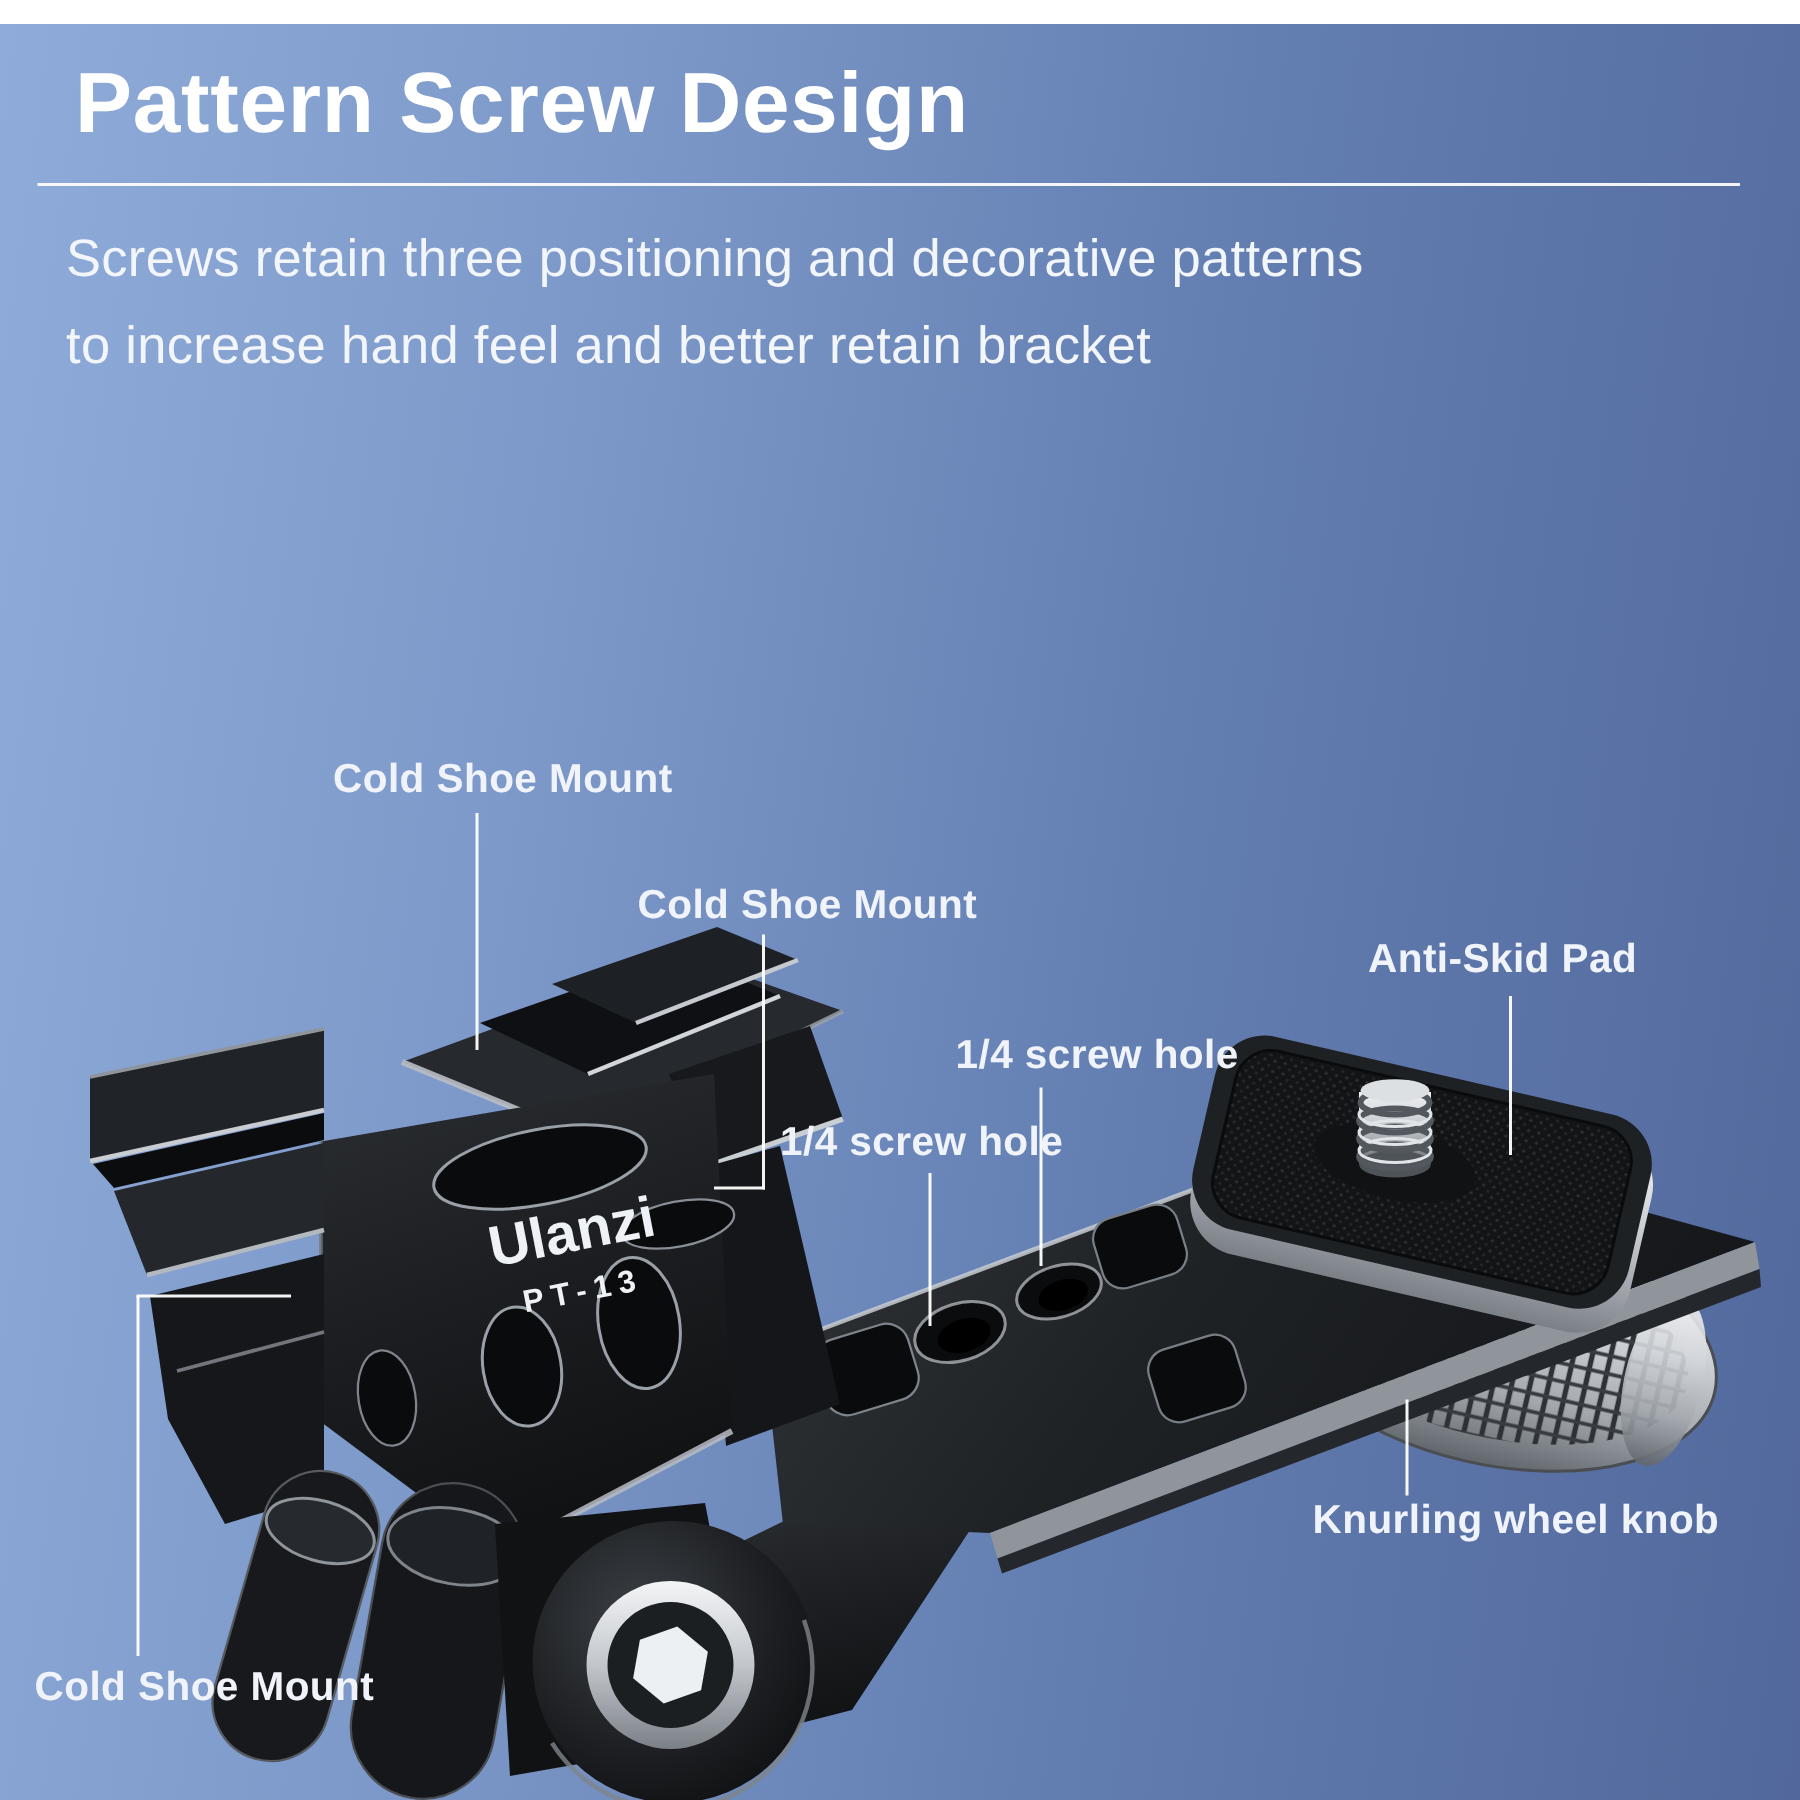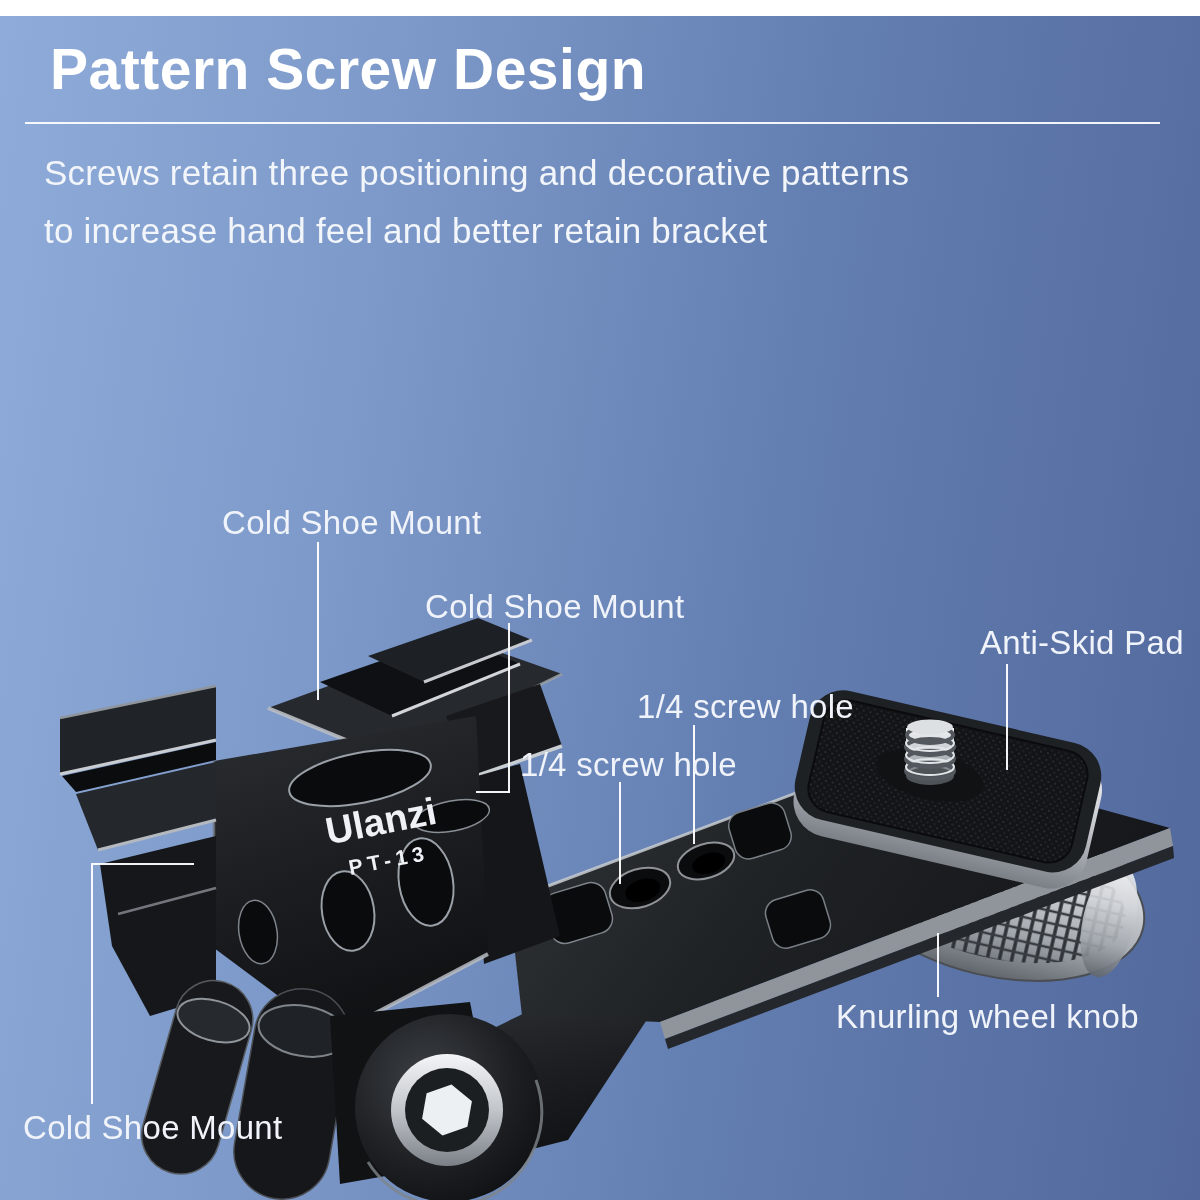--- a/index.html
+++ b/index.html
@@ -16,21 +16,21 @@
   .divider {
     position:absolute; left:25px; top:106px; width:1135px; height:2px;
     background:rgba(255,255,255,0.92);
   }
   .subtitle {
     position:absolute; left:44px; top:128px; margin:0;
     font-size:35px; font-weight:400; color:#f2f5fa; line-height:58px; letter-spacing:0.2px; white-space:nowrap;
   }
   .product-svg { position:absolute; left:0; top:0; width:1200px; height:1200px; }
   .callout {
-    position:absolute; color:#f0f4fa; font-size:33px; font-weight:400;
+    position:absolute; color:#f0f4fa; font-size:27px; font-weight:700;
     letter-spacing:0.3px; white-space:nowrap;
   }
   .lv { position:absolute; width:2px; background:rgba(255,255,255,0.95); }
   .lh { position:absolute; height:2px; background:rgba(255,255,255,0.95); }
 </style>
 </head>
 <body>
 
 <div class="stage">
 
@@ -214,17 +214,17 @@
   <div class="lv" style="left:619px; top:766px; height:102px;"></div>
   <div class="lv" style="left:1006px; top:648px; height:106px;"></div>
   <div class="lv" style="left:937px; top:917px; height:64px;"></div>
   <div class="lv" style="left:91px; top:848px; height:240px;"></div>
   <div class="lh" style="left:91px; top:847px; width:103px;"></div>
 
   <div class="callout" style="left:222px; top:488px;">Cold Shoe Mount</div>
   <div class="callout" style="left:425px; top:572px;">Cold Shoe Mount</div>
   <div class="callout" style="left:637px; top:672px;">1/4 screw hole</div>
   <div class="callout" style="left:520px; top:730px;">1/4 screw hole</div>
-  <div class="callout" style="left:980px; top:608px;">Anti-Skid Pad</div>
-  <div class="callout" style="left:836px; top:982px;">Knurling wheel knob</div>
+  <div class="callout" style="left:912px; top:608px;">Anti-Skid Pad</div>
+  <div class="callout" style="left:875px; top:982px;">Knurling wheel knob</div>
   <div class="callout" style="left:23px; top:1093px;">Cold Shoe Mount</div>
 
 </div>
 
 </body></html>

